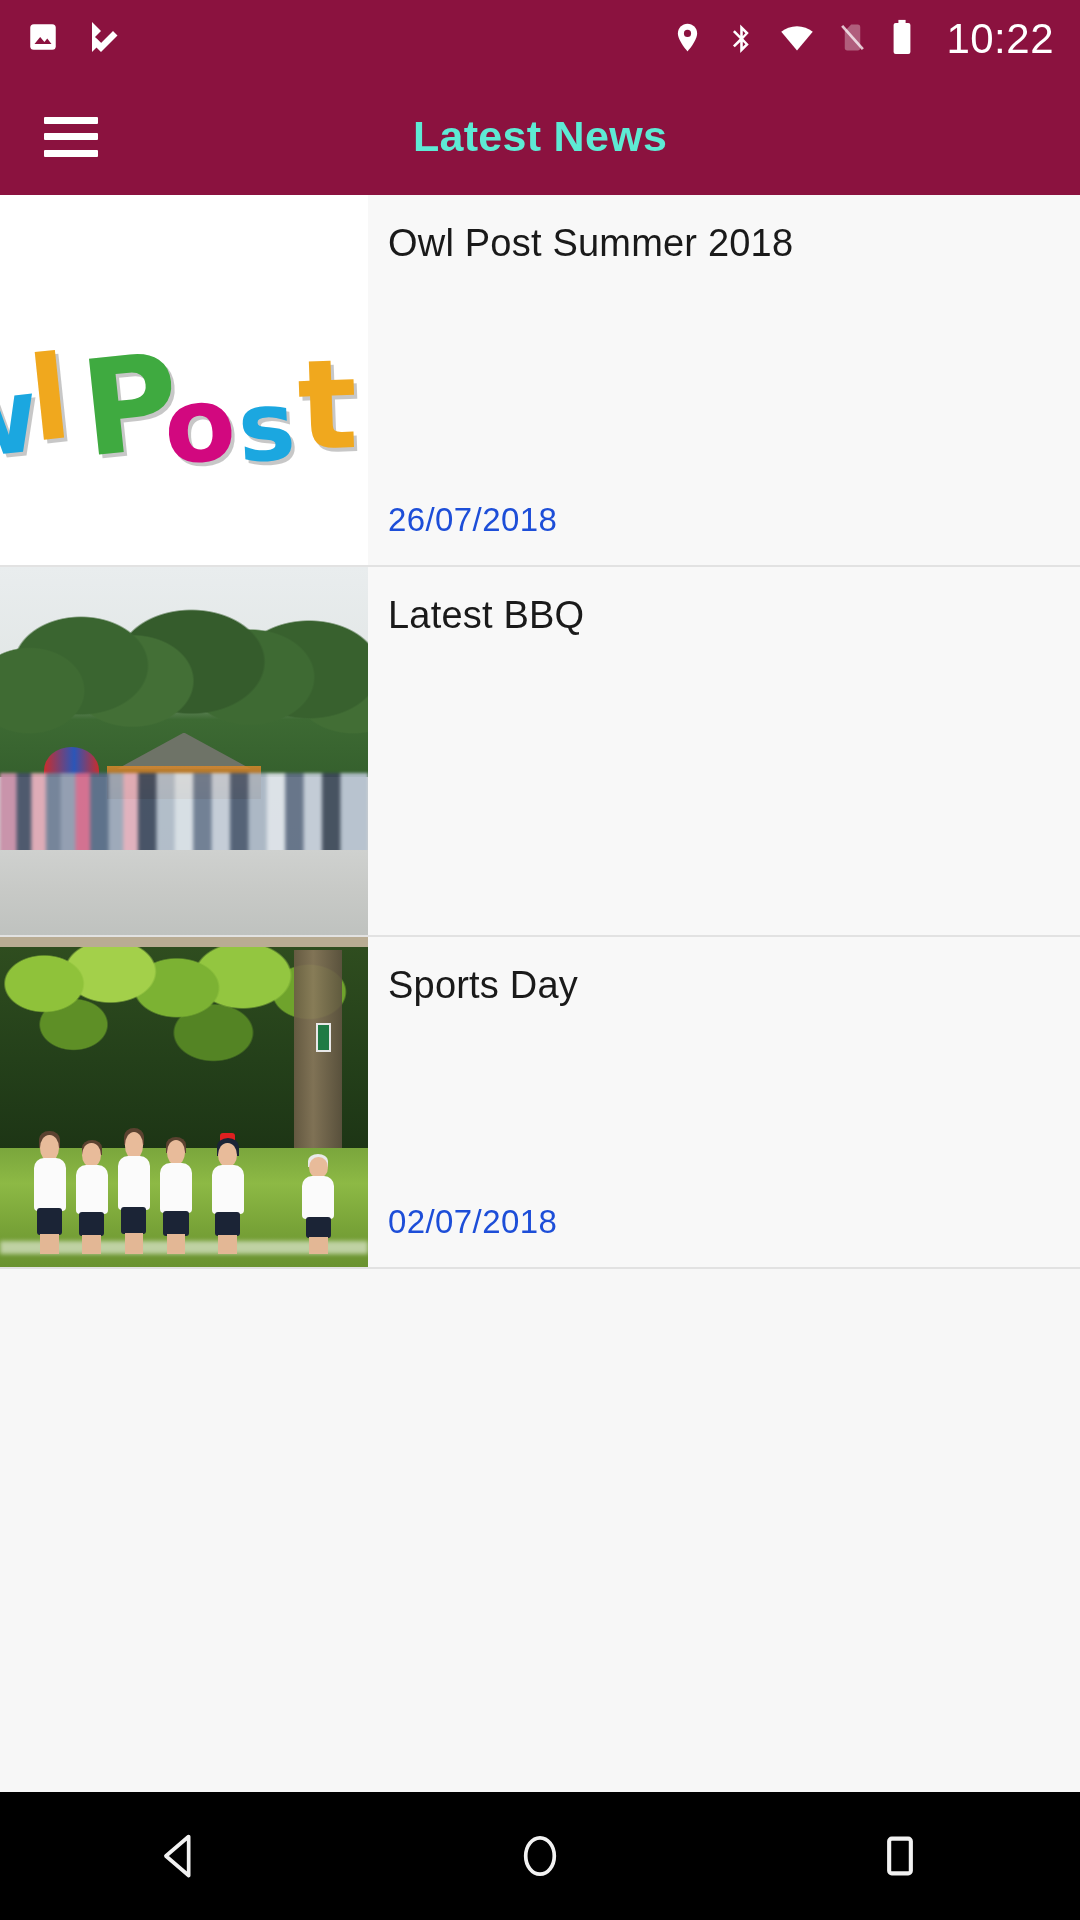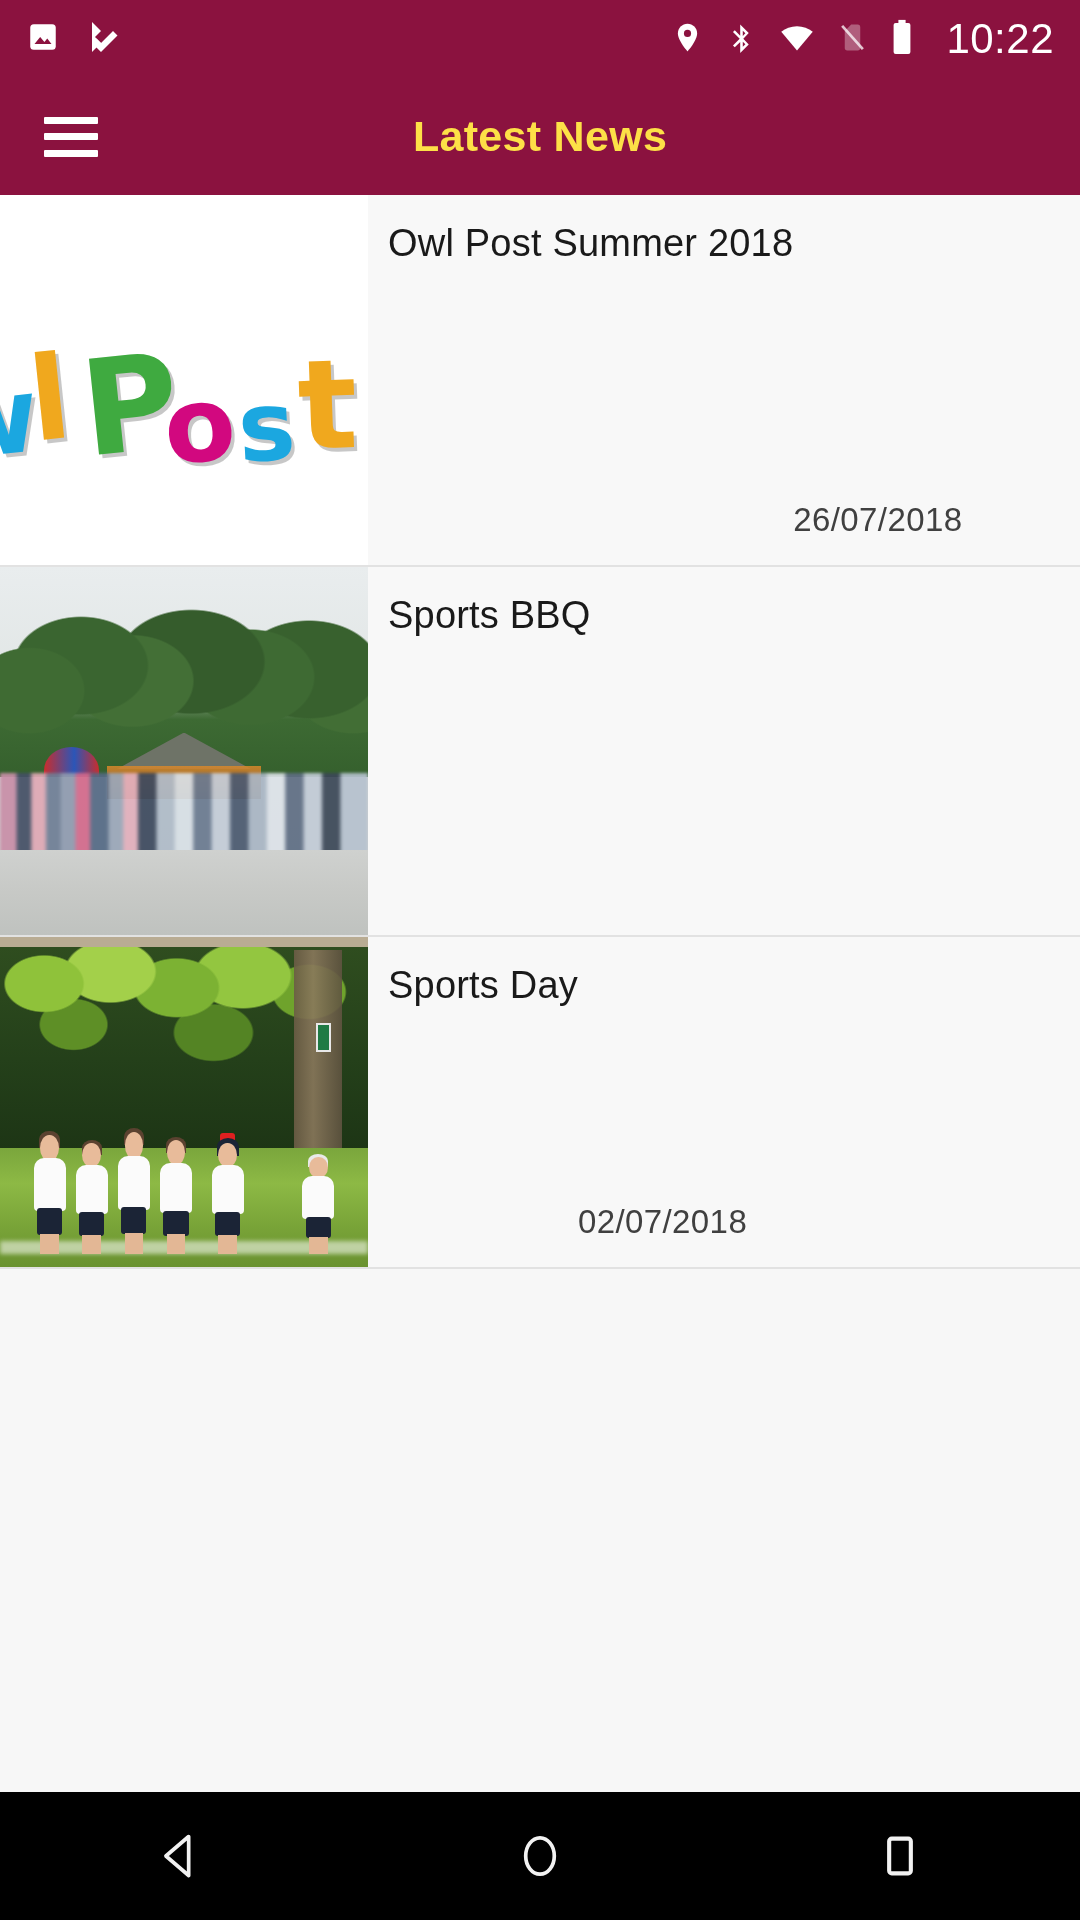--- a/index.html
+++ b/index.html
@@ -51,21 +51,21 @@
     display:flex; flex-direction:column; justify-content:space-between;
     cursor:pointer;
   }
   .hamburger span {
     display:block; width:54px; height:7px;
     background:#ffffff; border-radius:1px;
   }
   .appbar-title {
     width:100%;
     text-align:center;
-    color:#fde047;
+    color:#5eead4;
     font-size:43px;
     font-weight:bold;
     letter-spacing:0.3px;
   }
 
   
   .newslist {
     flex:1 1 auto;
     background:#f7f7f7;
     overflow:hidden;
@@ -80,34 +80,34 @@
     width:368px;
     flex:0 0 368px;
     position:relative;
     overflow:hidden;
     background:#ffffff;
   }
   .news-body {
     flex:1 1 auto;
     position:relative;
     padding:26px 30px 0 20px;
-    display:flex; flex-direction:row;
+    display:flex; flex-direction:column;
   }
   .news-title {
     font-size:38px;
     color:#1a1a1a;
     font-weight:400;
     letter-spacing:0.2px;
     line-height:1.2;
   }
   .news-date {
     margin-top:auto;
     margin-bottom:26px;
     font-size:33px;
-    color:#404040;
+    color:#1d4ed8;
     letter-spacing:0.4px;
   }
 
   .item-0 { height:372px; }
   .item-1 { height:370px; }
   .item-2 { height:332px; }
 
   
   .owlpost-bg {
     position:absolute; inset:0;
@@ -398,21 +398,21 @@
           <div class="bbq-sky"></div>
           <div class="bbq-trees"></div>
           <div class="bbq-bouncy"></div>
           <div class="bbq-gazebo"></div>
           <div class="bbq-gazebo-body"></div>
           <div class="bbq-crowd"></div>
           <div class="bbq-ground"></div>
         </div>
       </div>
       <div class="news-body">
-        <div class="news-title">Sports BBQ</div>
+        <div class="news-title">Latest BBQ</div>
       </div>
     </div>
 
     <div class="news-item item-2">
       <div class="news-thumb">
         <div class="sports">
           <div class="sp-topband"></div>
           <div class="sp-canopy"></div>
           <div class="sp-trunk"></div>
           <div class="sp-sign"></div>

